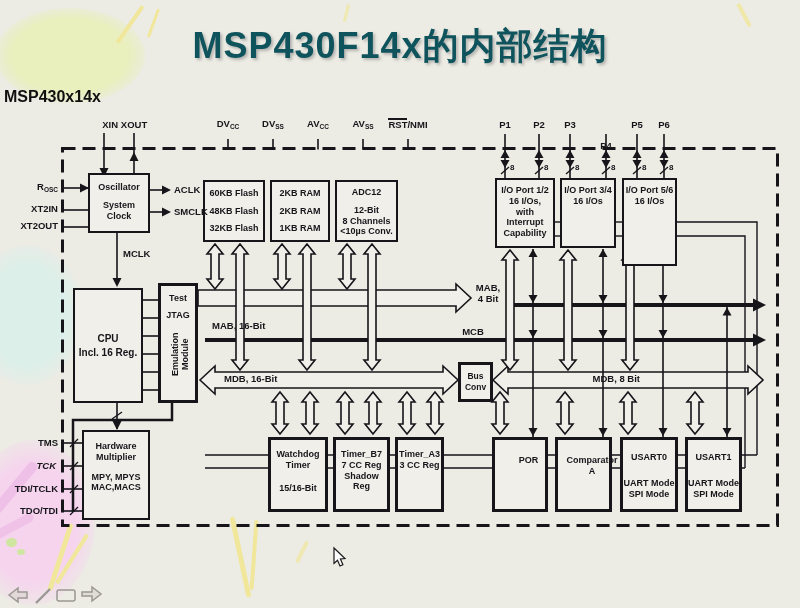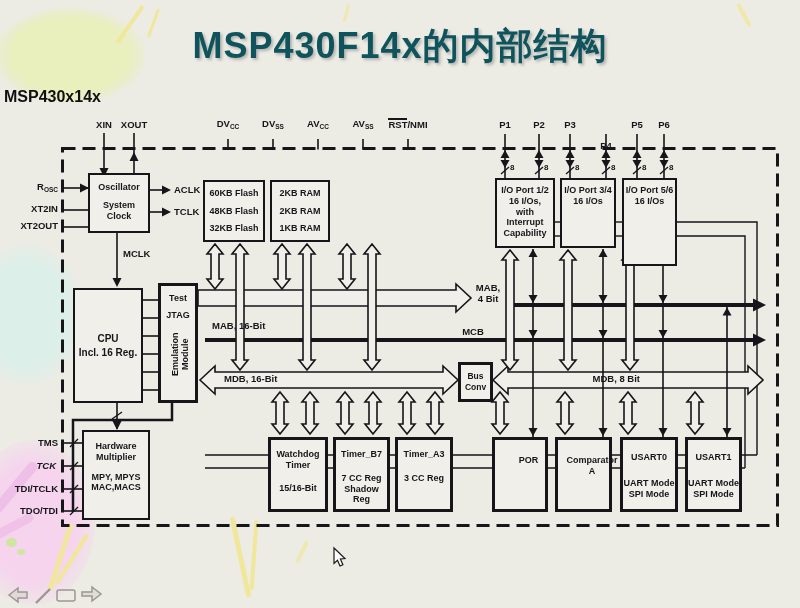--- a/index.html
+++ b/index.html
@@ -14,21 +14,21 @@
   .ev{justify-content:space-evenly;}
   .osc{padding-top:7px;} .osc div:first-child{margin-bottom:7px;}
   .adc{padding-top:5px;} .adc div:first-child{margin-bottom:7px;}
   .p12{padding-top:5px;}
   .cpu{justify-content:center;font-size:10px;} .cpu div:first-child{margin-bottom:2px;}
   .ttop{padding-top:7px;} .ttop div:first-child{margin-bottom:6px;}
   .emu{position:absolute;left:-27px;top:58px;width:92px;text-align:center;
        transform:rotate(-90deg);font-size:9px;line-height:1.15;}
   .hw{padding-top:9px;} .hw div:nth-child(2){margin-bottom:9px;}
   .wdt{padding-top:9px;} .wdt div:nth-child(2){margin-bottom:12px;}
-  .tb{padding-top:9px;} .tb div:first-child{margin-bottom:13px;}
+  .tb{padding-top:9px;} .tb div:first-child{margin-bottom:0;}
   .por{padding-top:15px;padding-left:17px;}
   .us{padding-top:12px;} .us div:first-child{margin-bottom:15px;}
   .bc{justify-content:center;font-size:8.5px;line-height:1.25;}
   .lbl{position:absolute;z-index:2;font-weight:bold;font-size:9.5px;color:#15151a;white-space:nowrap;}
   .lbl sub{font-size:6.5px;vertical-align:-2px;}
   .lbl8{font-size:8px;}
   .over{display:inline-block;border-top:2px solid #15151a;line-height:1;}
   #title{position:absolute;z-index:2;left:0;right:0;top:22px;text-align:center;
          font-size:36px;font-weight:bold;color:#0f545d;letter-spacing:1px;
          text-shadow:2px 2px 3px rgba(110,110,110,.45);}
@@ -215,20 +215,26 @@
   <div class="blk ev" style="left:203px;top:180px;width:62px;height:62px;">
       <div>60KB Flash</div>
       <div>48KB Flash</div>
       <div>32KB Flash</div>
     </div>
   <div class="blk ev" style="left:270px;top:180px;width:60px;height:62px;">
       <div>2KB RAM</div>
       <div>2KB RAM</div>
       <div>1KB RAM</div>
     </div>
+  <div class="blk adc" style="left:335px;top:180px;width:63px;height:62px;">
+      <div>ADC12</div>
+      <div>12-Bit</div>
+      <div>8 Channels</div>
+      <div>&lt;10µs Conv.</div>
+    </div>
   <div class="blk p12" style="left:495px;top:178px;width:60px;height:70px;">
       <div>I/O Port 1/2</div>
       <div>16 I/Os,</div>
       <div>with</div>
       <div>Interrupt</div>
       <div>Capability</div>
     </div>
   <div class="blk p12" style="left:560px;top:178px;width:56px;height:70px;">
       <div>I/O Port 3/4</div>
       <div>16 I/Os</div>
@@ -261,21 +267,21 @@
       <div>Watchdog</div>
       <div>Timer</div>
       <div>15/16-Bit</div>
     </div>
   <div class="blk b3 tb" style="left:333px;top:437px;width:57px;height:75px;">
       <div>Timer_B7</div>
       <div>7 CC Reg</div>
       <div>Shadow</div>
       <div>Reg</div>
     </div>
-  <div class="blk b3 tb" style="left:395px;top:437px;width:58px;height:75px;">
+  <div class="blk b3 tb" style="left:395px;top:437px;width:49px;height:75px;">
       <div>Timer_A3</div>
       <div>3 CC Reg</div>
     </div>
   <div class="blk b3 por" style="left:492px;top:437px;width:56px;height:75px;">
       <div>POR</div>
     </div>
   <div class="blk b3 por" style="left:555px;top:437px;width:57px;height:75px;">
       <div>Comparator</div>
       <div>A</div>
     </div>
@@ -287,21 +293,21 @@
   <div class="blk b3 us" style="left:685px;top:437px;width:57px;height:75px;">
       <div>USART1</div>
       <div>UART Mode</div>
       <div>SPI Mode</div>
     </div>
   <div class="blk b3 bc" style="left:458px;top:362px;width:35px;height:40px;">
       <div>Bus</div>
       <div>Conv</div>
     </div>
 
-  <div class="lbl" style="left:90px;top:119px;width:28px;text-align:center;">XIN</div>
+  <div class="lbl" style="left:90px;top:119px;width:28px;text-align:right;">XIN</div>
   <div class="lbl" style="left:118px;top:119px;width:32px;text-align:center;">XOUT</div>
   <div class="lbl" style="left:210px;top:118px;width:36px;text-align:center;"><span>DV</span><sub>CC</sub></div>
   <div class="lbl" style="left:255px;top:118px;width:36px;text-align:center;"><span>DV</span><sub>SS</sub></div>
   <div class="lbl" style="left:300px;top:118px;width:36px;text-align:center;"><span>AV</span><sub>CC</sub></div>
   <div class="lbl" style="left:345px;top:118px;width:36px;text-align:center;"><span>AV</span><sub>SS</sub></div>
   <div class="lbl" style="left:384px;top:118px;width:48px;text-align:center;"><span class="over">RST</span><span>/NMI</span></div>
   <div class="lbl" style="left:495px;top:119px;width:20px;text-align:center;">P1</div>
   <div class="lbl" style="left:529px;top:119px;width:20px;text-align:center;">P2</div>
   <div class="lbl" style="left:560px;top:119px;width:20px;text-align:center;">P3</div>
   <div class="lbl" style="left:596px;top:119px;width:20px;text-align:center;margin-top:21px;">P4</div>
@@ -317,21 +323,21 @@
 
   <div class="lbl" style="left:12px;top:181px;width:46px;text-align:right;"><span>R</span><sub>OSC</sub></div>
   <div class="lbl" style="left:12px;top:203px;width:46px;text-align:right;">XT2IN</div>
   <div class="lbl" style="left:12px;top:220px;width:46px;text-align:right;">XT2OUT</div>
   <div class="lbl" style="left:2px;top:437px;width:56px;text-align:right;">TMS</div>
   <div class="lbl" style="left:0;top:460px;width:56px;text-align:right;font-style:italic;">TCK</div>
   <div class="lbl" style="left:2px;top:483px;width:56px;text-align:right;">TDI/TCLK</div>
   <div class="lbl" style="left:2px;top:505px;width:56px;text-align:right;">TDO/TDI</div>
 
   <div class="lbl" style="left:174px;top:184px;">ACLK</div>
-  <div class="lbl" style="left:174px;top:206px;">TCLK</div>
+  <div class="lbl" style="left:174px;top:206px;">SMCLK</div>
   <div class="lbl" style="left:123px;top:248px;">MCLK</div>
 
   <div class="lbl" style="left:212px;top:292px;margin-top:28px;">MAB, 16-Bit</div>
   <div class="lbl" style="left:468px;top:282px;width:40px;text-align:center;line-height:1.2;">
       <div>MAB,</div>
       <div>4 Bit</div>
     </div>
   <div class="lbl" style="left:458px;top:326px;width:30px;text-align:center;">MCB</div>
   <div class="lbl" style="left:224px;top:373px;">MDB, 16-Bit</div>
   <div class="lbl" style="left:560px;top:373px;width:80px;text-align:right;">MDB, 8 Bit</div>

